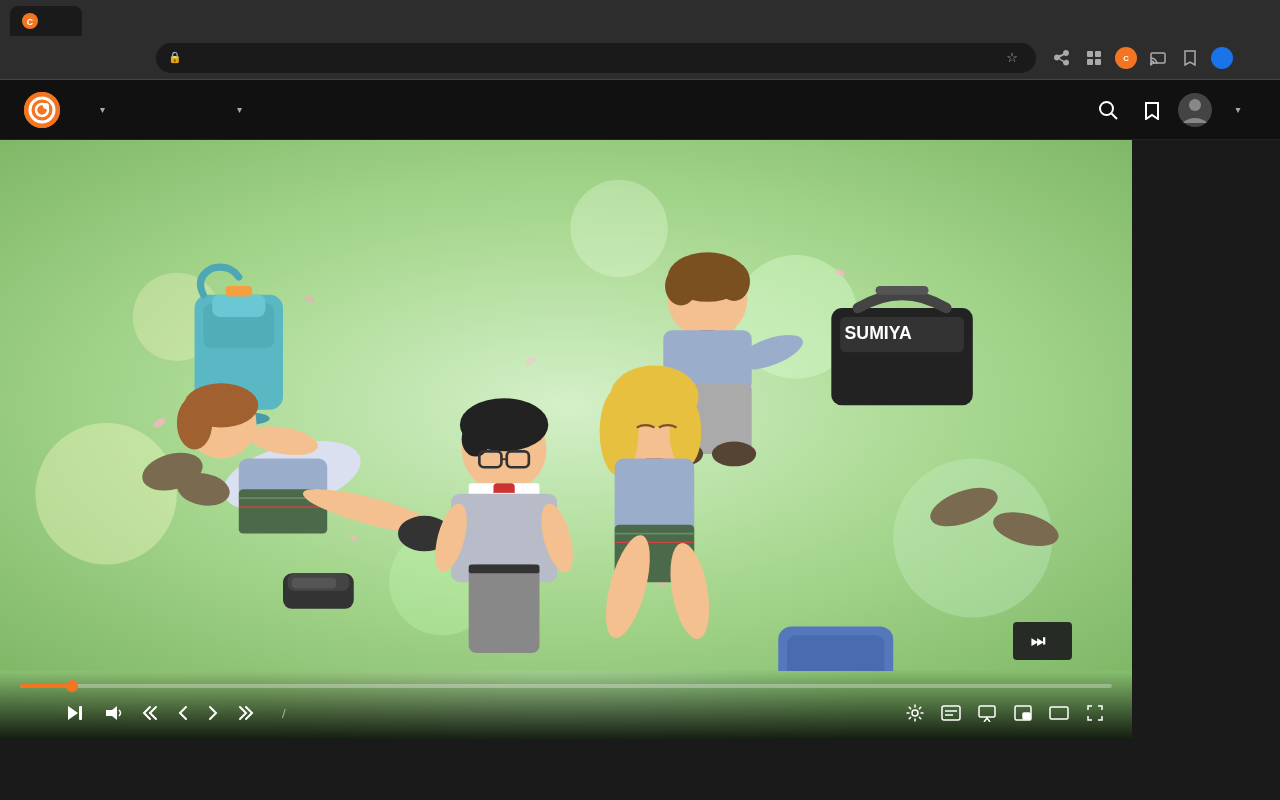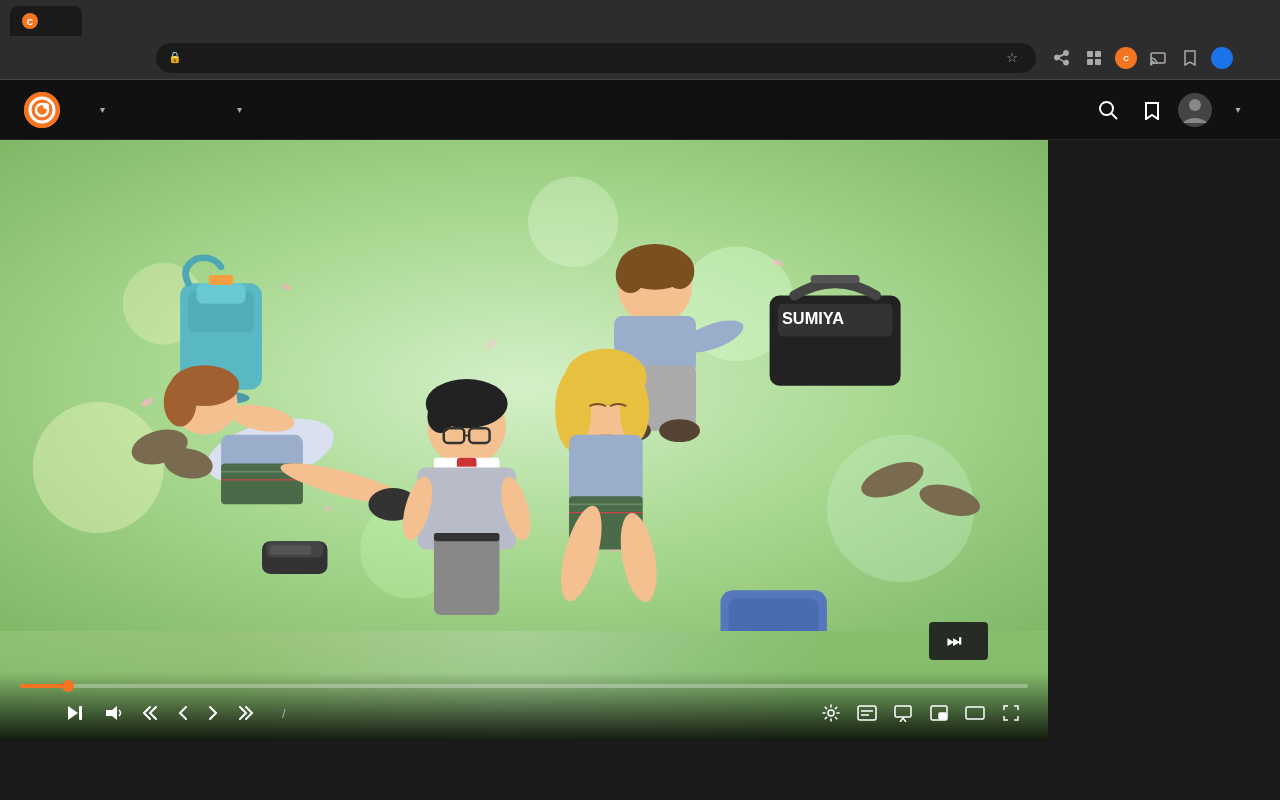--- a/index.html
+++ b/index.html
@@ -251,21 +251,21 @@
       align-items: center;
       justify-content: center;
       overflow: hidden;
       cursor: pointer;
     }
     .cr-user-avatar svg { width: 34px; height: 34px; }
 
     
     .video-container {
       position: relative;
-      width: 1048px;
+      width: 1132px;
       height: 600px;
       background: #111;
       overflow: hidden;
     }
     
     .anime-scene {
       position: absolute;
       top: 0; left: 0; right: 0; bottom: 0;
       background: 
         radial-gradient(ellipse at 30% 60%, rgba(255,220,180,0.3) 0%, transparent 50%),

